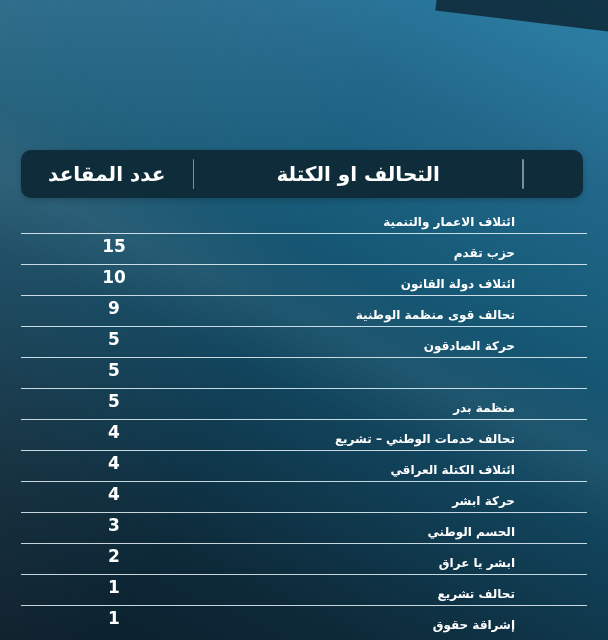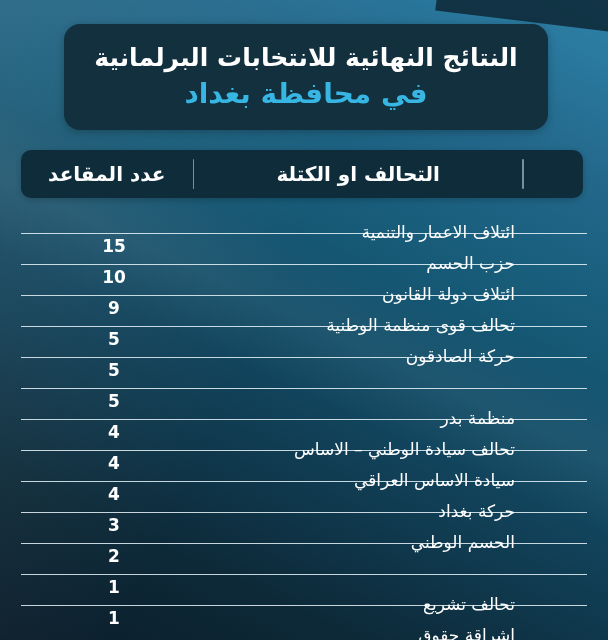--- a/index.html
+++ b/index.html
@@ -45,55 +45,51 @@
   
   .table-body{
     position:absolute;left:21px;top:203px;width:566px;direction:rtl;
   }
   .row{
     position:relative;height:30px;
     border-bottom:1px solid rgba(232,244,249,0.85);
   }
   .row:last-child{border-bottom:none;}
   .row .name{
-    position:absolute;right:72px;top:14px;height:30px;line-height:30px;
-    color:#ffffff;font-size:17px;font-weight:normal;white-space:nowrap;
+    position:absolute;right:72px;top:4px;height:30px;line-height:30px;
+    color:#ffffff;font-size:12px;font-weight:bold;white-space:nowrap;
   }
   .row .seats{
     position:absolute;left:0;top:0;width:186px;height:30px;line-height:30px;
     text-align:center;color:#ffffff;font-size:17px;font-weight:bold;direction:ltr;margin-top:28px;
   }
 </style>
 </head>
 <body>
 
 <div class="stage">
   <div class="corner-shade"></div>
 
-  <div class="title-card">
-    <div class="title-line1">النتائج النهائية للانتخابات البرلمانية</div>
-    <div class="title-line2">في محافظة بغداد</div>
-  </div>
 
   <div class="header-bar">
     <div class="hcell end-cell"></div>
     <div class="vdiv"></div>
     <div class="hcell coalition-cell">التحالف او الكتلة</div>
     <div class="vdiv"></div>
     <div class="hcell seats-cell">عدد المقاعد</div>
   </div>
 
   <div class="table-body">
     <div class="row">
       <div class="name">ائتلاف الاعمار والتنمية</div>
       <div class="seats">15</div>
     </div>
 
     <div class="row">
-      <div class="name">حزب الحسم</div>
+      <div class="name">حزب تقدم</div>
       <div class="seats">10</div>
     </div>
 
     <div class="row">
       <div class="name">ائتلاف دولة القانون</div>
       <div class="seats">9</div>
     </div>
 
     <div class="row">
       <div class="name">تحالف قوى منظمة الوطنية</div>
@@ -108,40 +104,41 @@
     <div class="row">
       <div class="seats">5</div>
     </div>
 
     <div class="row">
       <div class="name">منظمة بدر</div>
       <div class="seats">4</div>
     </div>
 
     <div class="row">
-      <div class="name">تحالف سيادة الوطني – الاساس</div>
+      <div class="name">تحالف خدمات الوطني – تشريع</div>
       <div class="seats">4</div>
     </div>
 
     <div class="row">
-      <div class="name">سيادة الاساس العراقي</div>
+      <div class="name">ائتلاف الكتلة العراقي</div>
       <div class="seats">4</div>
     </div>
 
     <div class="row">
-      <div class="name">حركة بغداد</div>
+      <div class="name">حركة ابشر</div>
       <div class="seats">3</div>
     </div>
 
     <div class="row">
       <div class="name">الحسم الوطني</div>
       <div class="seats">2</div>
     </div>
 
     <div class="row">
+      <div class="name">ابشر يا عراق</div>
       <div class="seats">1</div>
     </div>
 
     <div class="row">
       <div class="name">تحالف تشريع</div>
       <div class="seats">1</div>
     </div>
 
     <div class="row">
       <div class="name">إشراقة حقوق</div>

